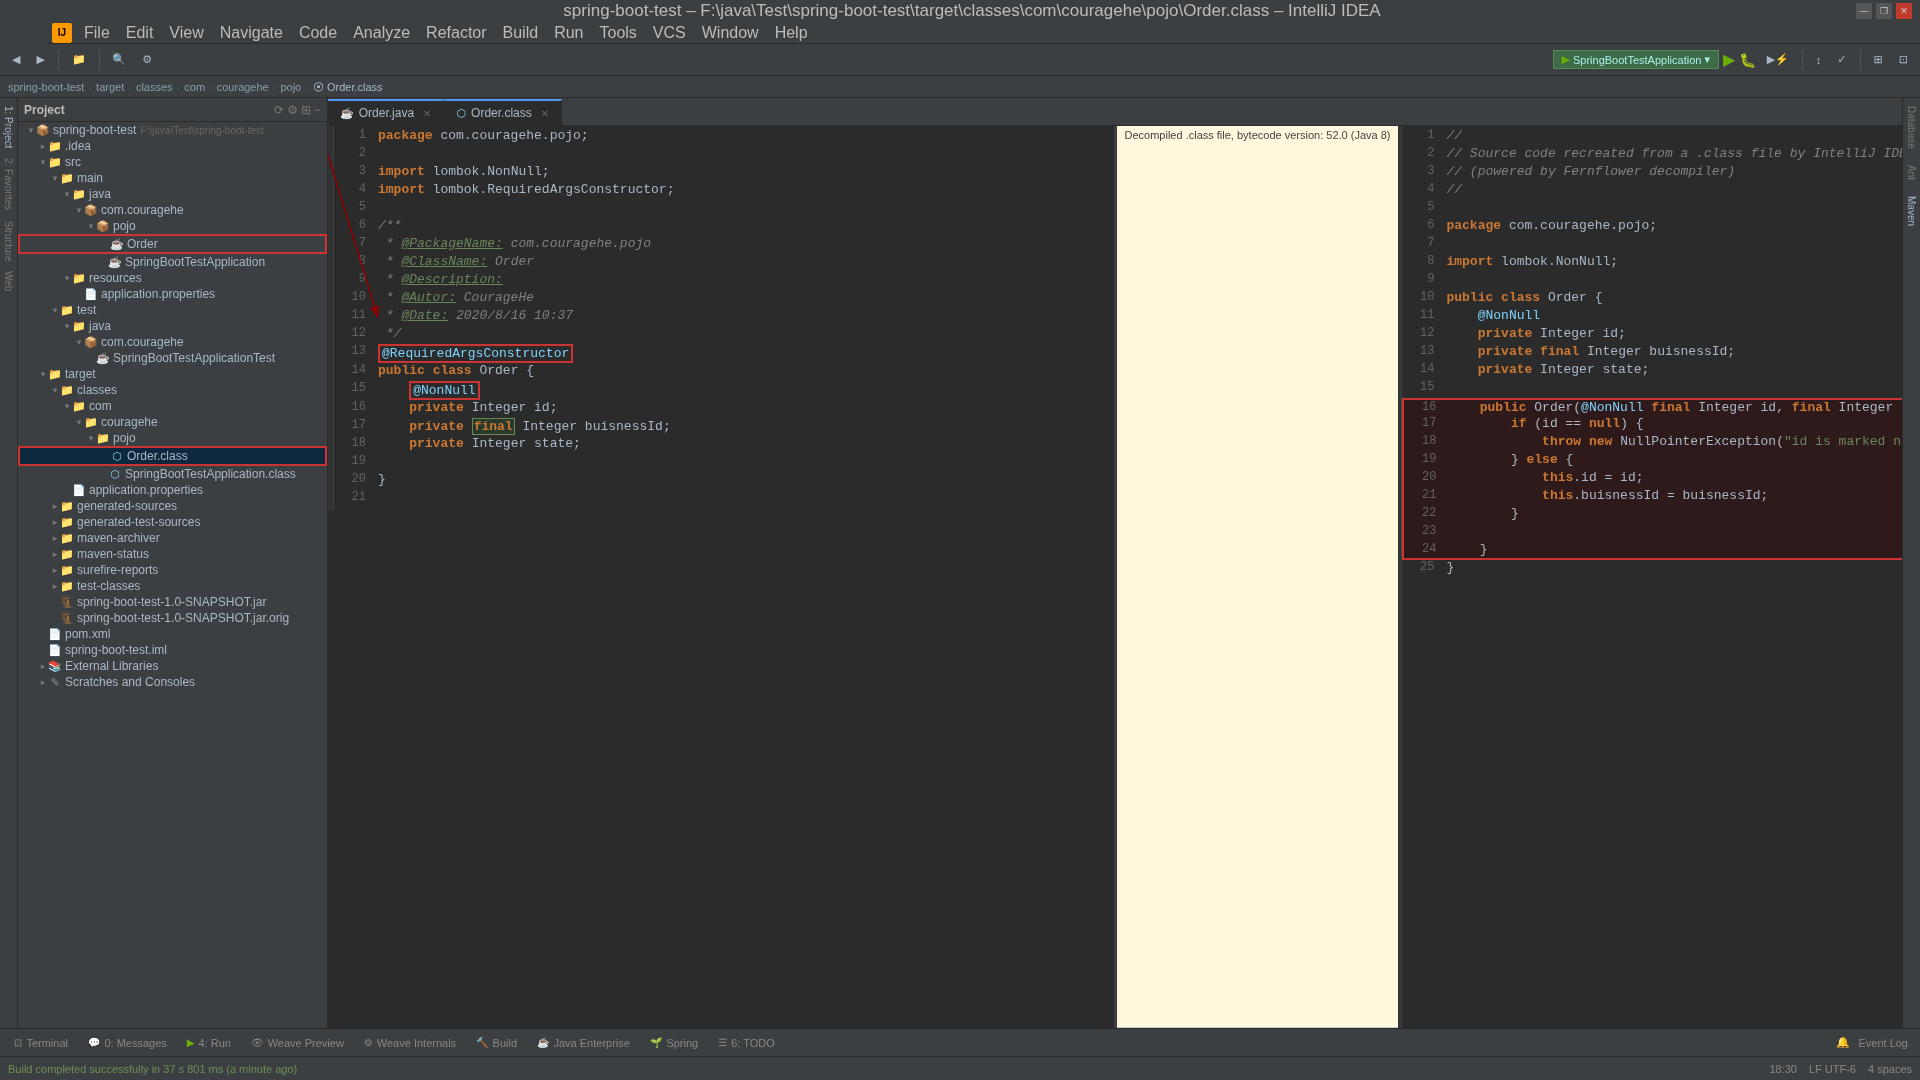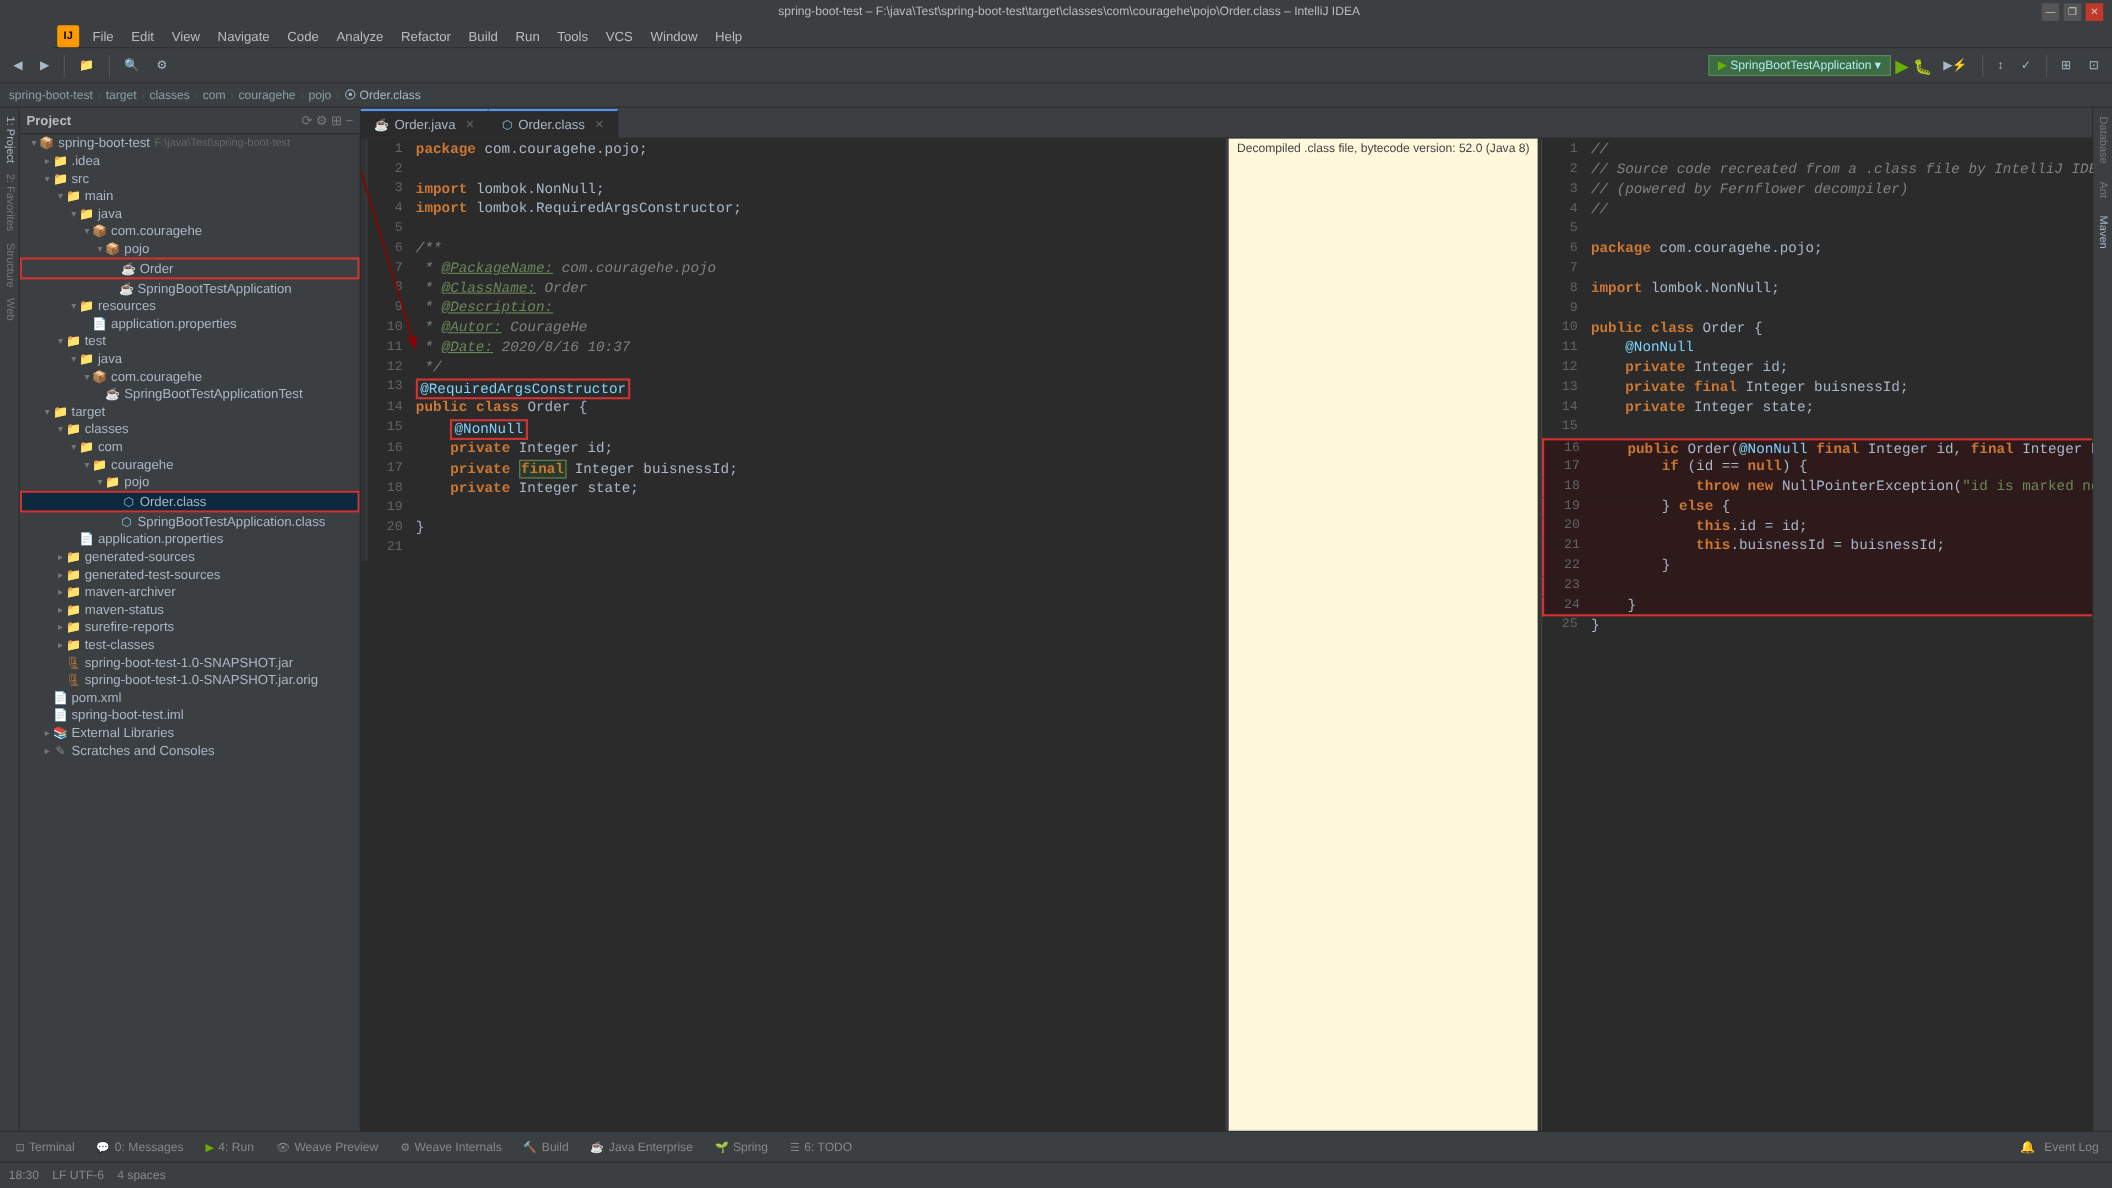--- a/index.html
+++ b/index.html
@@ -1,27 +1,27 @@
 <!DOCTYPE html>
 <html><head>
   <meta charset="utf-8">
   <style>
     * { box-sizing: border-box; margin: 0; padding: 0; }
     body { font-family: 'Segoe UI', Arial, sans-serif; font-size: 12px; background: #3c3f41; color: #a9b7c6; overflow: hidden; width: 1920px; height: 1080px; }
 
     
     #titlebar { height: 22px; background: #3c3f41; display: flex; align-items: center; padding: 0 8px; justify-content: space-between; }
-    #titlebar .title { font-size: 11px; color: #bbb; flex: 1; text-align: center; }
+    #titlebar .title { font-size: 17px; color: #bbb; flex: 1; text-align: center; }
     #titlebar .win-controls { display: flex; gap: 4px; }
     #titlebar .win-btn { width: 16px; height: 16px; border: none; background: #555; color: #ccc; font-size: 9px; cursor: pointer; display: flex; align-items: center; justify-content: center; }
 
     
     #menubar { height: 22px; background: #3c3f41; display: flex; align-items: center; padding: 0 4px; border-bottom: 1px solid #2b2b2b; margin-left: 48px; }
     #menubar .app-icon { width: 20px; height: 20px; margin-right: 4px; background: #f90; border-radius: 2px; display: flex; align-items: center; justify-content: center; font-size: 10px; color: #000; font-weight: bold; }
-    #menubar .menu-item { padding: 2px 8px; font-size: 12px; color: #bbb; cursor: pointer; }
+    #menubar .menu-item { padding: 2px 8px; font-size: 16px; color: #bbb; cursor: pointer; }
 
     
     #toolbar { height: 32px; background: #3c3f41; display: flex; align-items: center; padding: 0 6px; border-bottom: 1px solid #2b2b2b; gap: 4px; }
     .toolbar-btn { height: 24px; padding: 0 6px; background: none; border: none; color: #a9b7c6; cursor: pointer; display: flex; align-items: center; gap: 3px; font-size: 11px; }
     .toolbar-sep { width: 1px; height: 20px; background: #555; margin: 0 3px; }
     .run-dropdown { background: #3d6b45; border: 1px solid #5a8a5a; color: #aee; padding: 2px 8px; font-size: 11px; cursor: pointer; display: flex; align-items: center; gap: 3px; }
     .run-btn { background: none; border: none; cursor: pointer; color: #6aaf08; font-size: 16px; }
     .debug-btn { background: none; border: none; cursor: pointer; color: #5394ec; font-size: 14px; }
 
     
@@ -707,18 +707,19 @@
     <span>6: TODO</span>
   </div>
   <div style="flex:1;"></div>
   <div style="padding: 0 8px; color:#888; font-size:11px; display:flex; align-items:center; gap:8px;">
     <span>🔔</span>
     <span>Event Log</span>
   </div>
 </div>
 
 <div id="statusbar">
+  <span class="build-msg">Build completed successfully in 37 s 801 ms (a minute ago)</span>
   <div class="right-info">
     <span>18:30</span>
     <span>LF  UTF-6</span>
     <span>4 spaces</span>
   </div>
 </div>
 
 </body></html>

